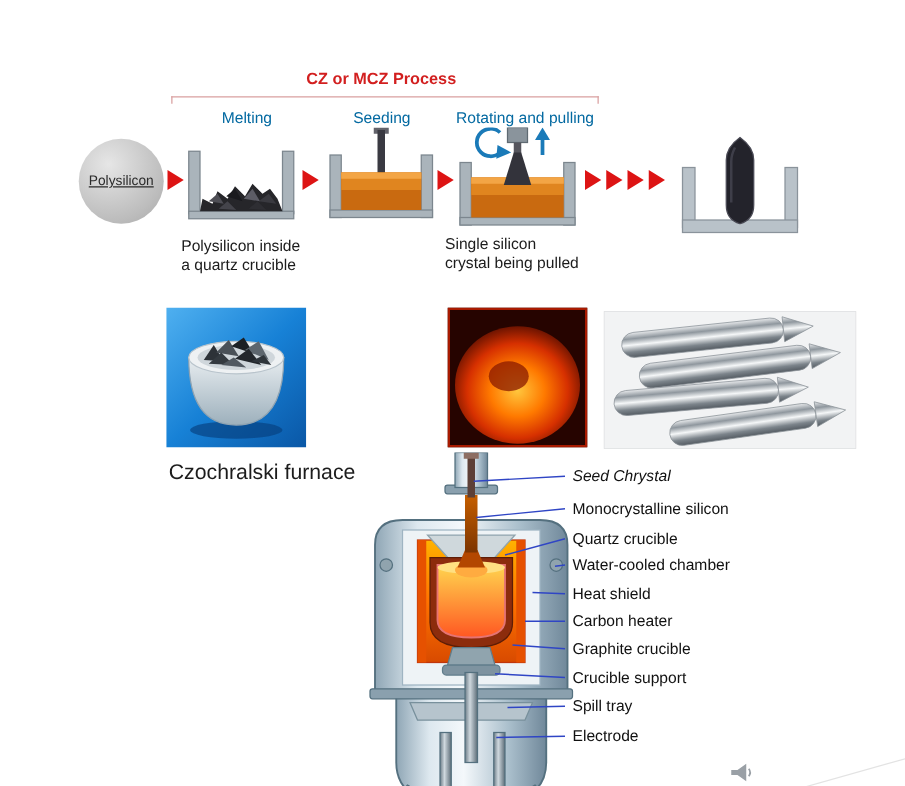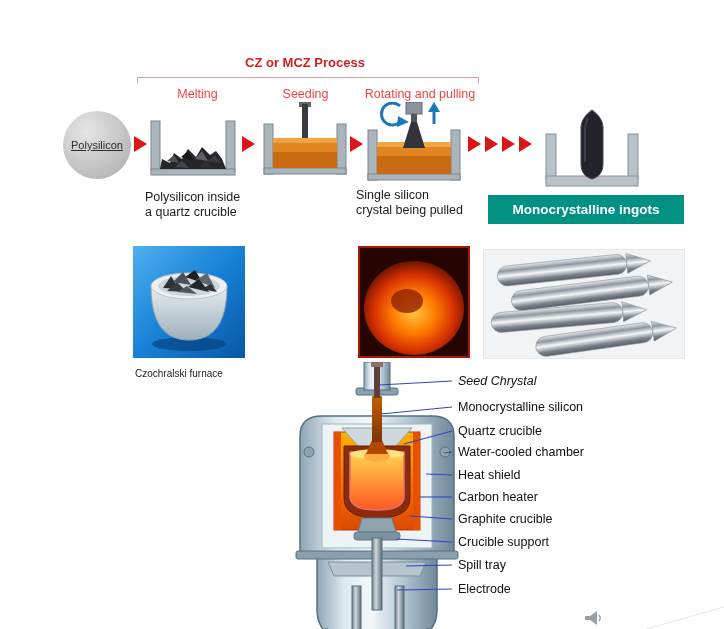--- a/index.html
+++ b/index.html
@@ -3,32 +3,32 @@
 <meta charset="utf-8">
 <style>
   html,body{margin:0;padding:0;background:#fff;}
   .canvas{position:relative;width:724px;height:629px;background:#ffffff;
           font-family:"Liberation Sans",sans-serif;overflow:hidden;margin-top:44px;}
   .abs{position:absolute;}
   .title{left:215px;top:11px;width:180px;text-align:center;
          color:#d21f1f;font-size:13px;font-weight:bold;}
   .bracket{left:137px;top:33px;width:340px;height:5px;
            border-top:1px solid #d9a0a0;border-left:1px solid #d9a0a0;border-right:1px solid #d9a0a0;}
-  .stage{color:#ef4444;font-size:12.5px;text-align:center;font-weight:500;}
+  .stage{color:#0369a1;font-size:12.5px;text-align:center;font-weight:500;}
   .poly-circle{left:63px;top:67px;width:68px;height:68px;border-radius:50%;
                background:radial-gradient(circle at 35% 30%, #e6e6e6, #bcbcbc 70%, #a7a7a7);
                display:flex;align-items:center;justify-content:center;
                font-size:11px;color:#2b2b2b;text-decoration:underline;}
   .red-arrow{width:0;height:0;border-top:8px solid transparent;
              border-bottom:8px solid transparent;border-left:13px solid #dd1414;}
   .caption{font-size:12.5px;line-height:15px;color:#1c1c1c;white-space:pre-line;}
   .banner{left:488px;top:151px;width:196px;height:29px;background:#009183;
           color:#ffffff;font-weight:bold;font-size:13.5px;display:flex;
           align-items:center;justify-content:center;}
-  .photo-caption{font-size:10px;color:#1c1c1c;}
+  .photo-caption{font-size:17px;color:#1c1c1c;}
   .flabel{left:458px;font-size:12.5px;line-height:15px;color:#111;white-space:nowrap;}
   .watermark{left:565px;top:566px;display:flex;align-items:center;gap:5px;
              color:#9aa0a6;font-size:14px;flex-direction:column;}
   svg{display:block;}
   .overlay{pointer-events:none;}
 </style>
 </head>
 <body>
 
 <div class="canvas">
@@ -98,21 +98,20 @@
     <rect x="4" y="68" width="92" height="10" fill="#b9c2c9" stroke="#8a939b"></rect>
     <path d="M50,2 C43,7 39,13 39,20 L39,56 C39,64 43,69 50,71 C57,69 61,64 61,56 L61,20 C61,13 57,7 50,2 Z" fill="#23232b" stroke="#4a4a55"></path>
     <path d="M46,10 C44,14 43,17 43,21 L43,54" fill="none" stroke="#3e3e49" stroke-width="2"></path>
   </svg>
 
   <div class="abs caption" style="left:145px;top:146px;">Polysilicon inside
 a quartz crucible</div>
   <div class="abs caption" style="left:356px;top:144px;">Single silicon
 crystal being pulled</div>
 
-  <div class="abs banner">Monocrystalline ingots</div>
 
   <svg class="abs" style="left:133px;top:202px;" width="112" height="112" viewBox="0 0 112 112">
     <defs>
       <linearGradient id="bluebg" x1="0" y1="0" x2="1" y2="1">
         <stop offset="0" stop-color="#4fb0f0"></stop>
           <stop offset="0.5" stop-color="#1781d6"></stop>
           <stop offset="1" stop-color="#0a57a6"></stop>
       </linearGradient>
       <linearGradient id="cupg" x1="0" y1="0" x2="0" y2="1">
         <stop offset="0" stop-color="#e8edf0"></stop>

